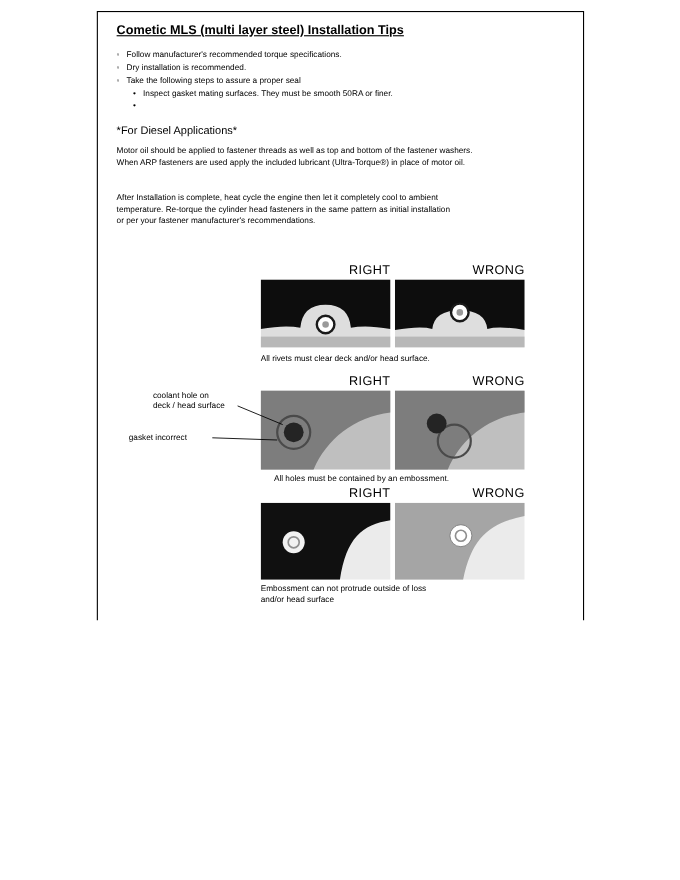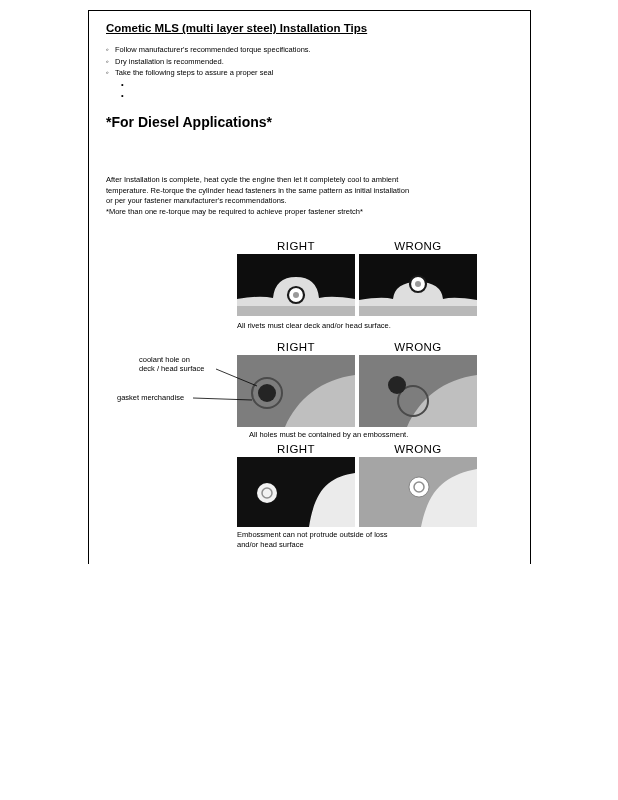--- a/index.html
+++ b/index.html
@@ -12,28 +12,28 @@
     border:1px solid #000; background:#fff;
   }
   .title {
     position:absolute; left:17px; top:11px; font-size:11.5px; font-weight:bold;
     text-decoration:underline; white-space:nowrap;
   }
   .bullets { position:absolute; left:17px; top:33px; font-size:7.5px; line-height:11.5px; width:410px; }
   .b { display:flex; }
   .b .mk { display:inline-block; width:9px; flex:0 0 9px; }
   .b.sub { margin-left:15px; }
-  .diesel-heading { position:absolute; left:17px; top:103px; font-size:14px; font-weight:bold; }
+  .diesel-heading { position:absolute; left:17px; top:103px; font-size:10px; font-weight:normal; }
   .para { position:absolute; left:17px; width:404px; font-size:7.5px; line-height:10.5px; }
   .pre { white-space:pre-line; }
   .p1 { top:121px; }
   .p2 { top:152px;margin-top:12px; }
   .note { top:196px; }
   .diagram-area { position:absolute; left:0; top:218px; width:441px; height:340px; }
-  .dlabel { position:absolute; width:118px; text-align:center; font-size:11.5px; letter-spacing:0.4px; }
+  .dlabel { position:absolute; width:118px; text-align:right; font-size:11.5px; letter-spacing:0.4px; }
   .dimg { position:absolute; width:118px; height:62px; }
   .dimg svg { display:block; width:100%; height:100%; }
   .caption { position:absolute; font-size:7.5px; line-height:9.5px; }
   .callout { position:absolute; font-size:7.5px; line-height:9px; }
   .connector-lines { position:absolute; left:0; top:0; width:441px; height:340px; pointer-events:none; }
   .legal { position:absolute; left:17px; top:558px; width:408px; font-size:5.3px; line-height:6.2px; }
   .legal .lheading { font-weight:bold; font-size:5.6px; margin:0 0 4px 0; }
   .legal p { margin:0 0 4.5px 0; white-space:pre-line; }
   .footer-code { position:absolute; left:390px; top:756px; font-size:12px; letter-spacing:0.3px; }
 </style>
@@ -53,31 +53,33 @@
       <div class="b">
         <span class="mk">◦</span>
         <span>Dry installation is recommended.</span>
       </div>
       <div class="b">
         <span class="mk">◦</span>
         <span>Take the following steps to assure a proper seal</span>
       </div>
       <div class="b sub">
         <span class="mk">•</span>
+        <span>Inspect gasket mating surfaces.  They must be smooth 50RA or finer.</span>
       </div>
       <div class="b sub">
         <span class="mk">•</span>
       </div>
     </div>
 
     <div class="diesel-heading">*For Diesel Applications*</div>
+    <div class="para pre p1">Motor oil should be applied to fastener threads as well as top and bottom of the fastener washers.
+When ARP fasteners are used apply the included lubricant (Ultra-Torque®) in place of motor oil.</div>
     <div class="para pre p2">After Installation is complete, heat cycle the engine then let it completely cool to ambient
 temperature. Re-torque the cylinder head fasteners in the same pattern as initial installation
 or per your fastener manufacturer's recommendations.</div>
-    <div class="para note">*More than one re-torque may be required to achieve proper fastener stretch*</div>
 
     <div class="diagram-area">
 
       <div class="dlabel" style="left:148px; top:11px;">RIGHT</div>
       <div class="dlabel" style="left:270px; top:11px;">WRONG</div>
 
       <div class="dimg" style="left:148px; top:25px;">
         <svg viewBox="0 0 118 62" preserveAspectRatio="none">
           <rect x="0" y="0" width="118" height="62" fill="#dedede"></rect>
           <rect x="0" y="52" width="118" height="10" fill="#b8b8b8"></rect>
@@ -95,21 +97,21 @@
           <circle cx="59" cy="30" r="3" fill="#9a9a9a"></circle>
         </svg>
       </div>
       <div class="caption" style="left:148px; top:92px;">All rivets must clear deck and/or head surface.</div>
 
       <div class="dlabel" style="left:148px; top:112px;">RIGHT</div>
       <div class="dlabel" style="left:270px; top:112px;">WRONG</div>
 
       <div class="callout pre" style="left:50px; top:126px; width:92px;">coolant hole on
 deck / head surface</div>
-      <div class="callout" style="left:28px; top:164px; width:100px;">gasket merchandise</div>
+      <div class="callout" style="left:28px; top:164px; width:100px;">gasket incorrect</div>
 
       <div class="dimg" style="left:148px; top:126px; height:72px;">
         <svg viewBox="0 0 118 72" preserveAspectRatio="none">
           <rect x="0" y="0" width="118" height="72" fill="#bfbfbf"></rect>
           <path d="M0,0 H118 V20 C85,24 60,44 48,72 H0 Z" fill="#7d7d7d"></path>
           <circle cx="30" cy="38" r="15" fill="none" stroke="#4a4a4a" stroke-width="2"></circle>
           <circle cx="30" cy="38" r="9" fill="#242424"></circle>
         </svg>
       </div>
       <div class="dimg" style="left:270px; top:126px; height:72px;">

